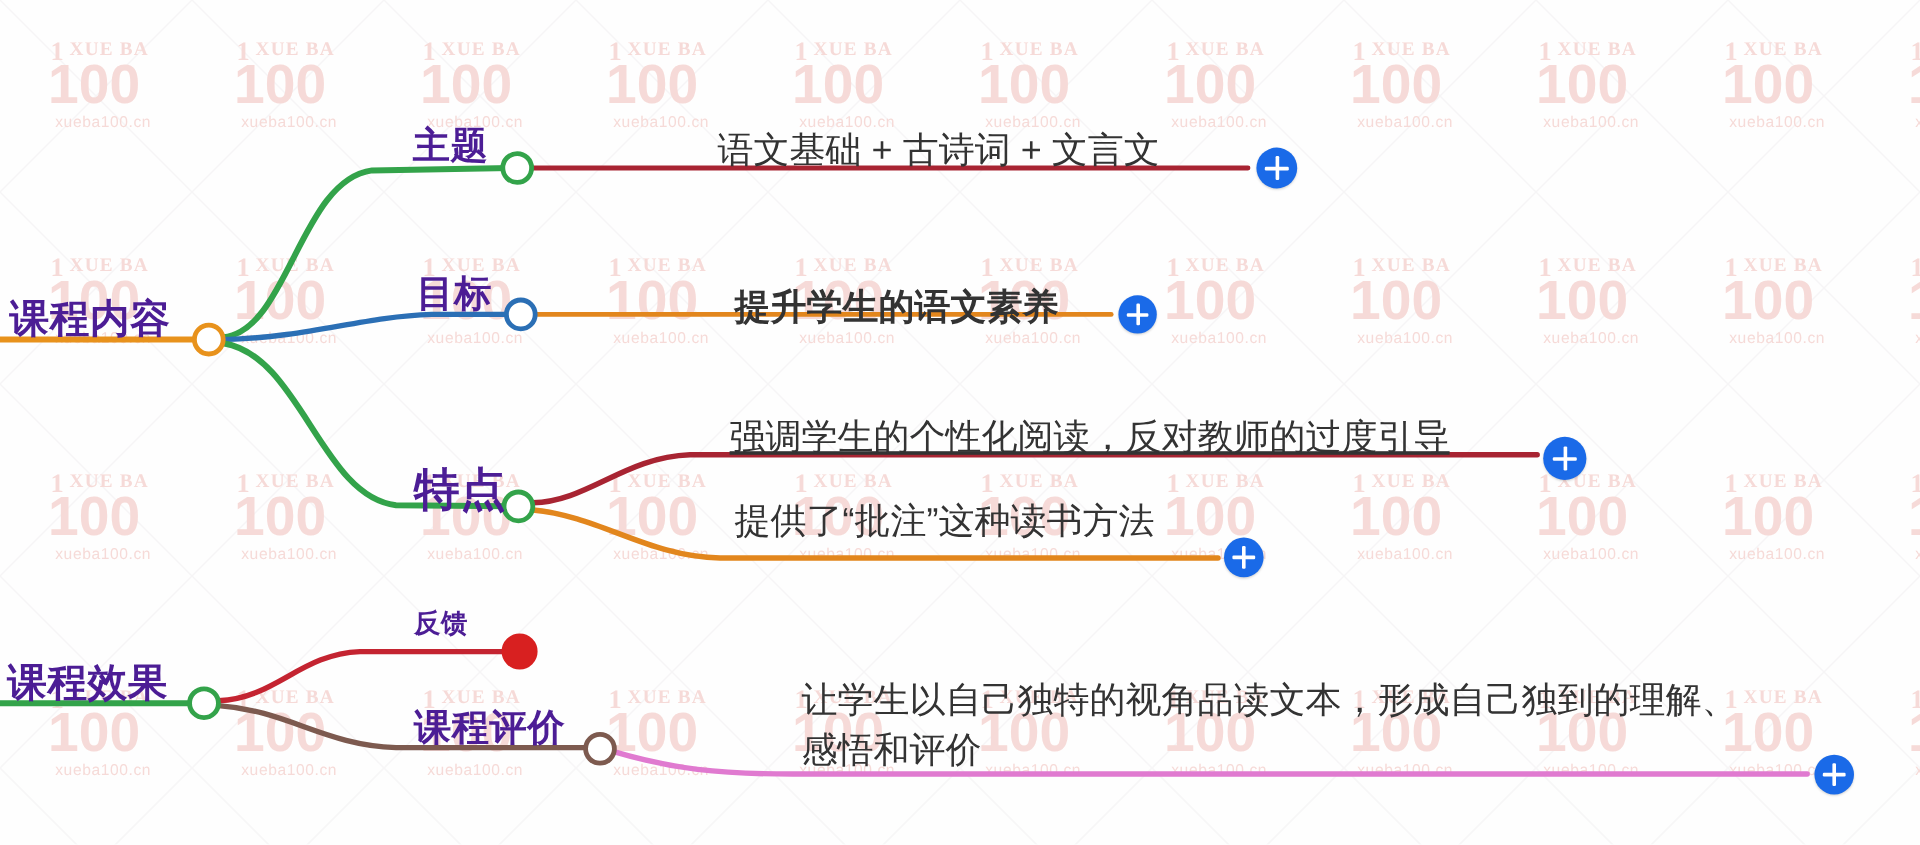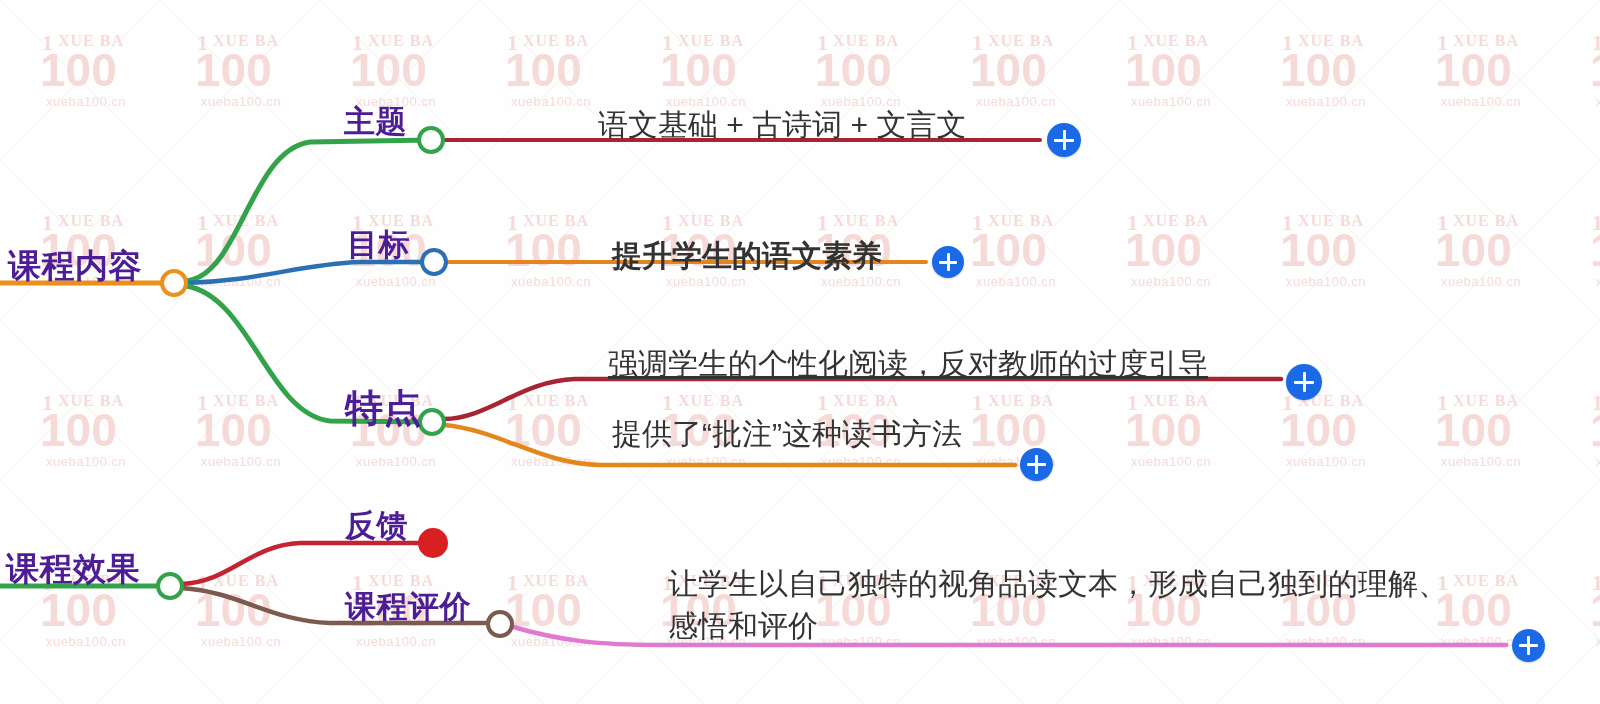--- a/index.html
+++ b/index.html
@@ -498,21 +498,21 @@
     <div class="node-label" style="left:8px; top:244px; font-size:33px;">课程内容</div>
 
     <div class="node-label" style="left:344px; top:101px; font-size:31px;">主题</div>
 
     <div class="node-label" style="left:347px; top:224px; font-size:31px;text-align:right;">目标</div>
 
     <div class="node-label" style="left:345px; top:383px; font-size:38px;">特点</div>
 
     <div class="node-label" style="left:6px; top:547px; font-size:33px;">课程效果</div>
 
-    <div class="node-label" style="left:345px; top:505px; font-size:31px;">反馈</div>
+    <div class="node-label" style="left:345px; top:505px; font-size:22px;">反馈</div>
 
     <div class="node-label" style="left:345px; top:586px; font-size:31px;">课程评价</div>
 
     <div class="topic-text" style="left:598px; top:105px; font-size:30px;">语文基础 + 古诗词 + 文言文</div>
 
     <div class="topic-text" style="left:612px; top:236px; font-size:30px;font-weight:bold;">提升学生的语文素养</div>
 
     <div class="topic-text" style="left:608px; top:344px; font-size:30px;text-decoration:underline;">强调学生的个性化阅读，反对教师的过度引导</div>
 
     <div class="topic-text" style="left:612px; top:414px; font-size:30px;">提供了“批注”这种读书方法</div>

